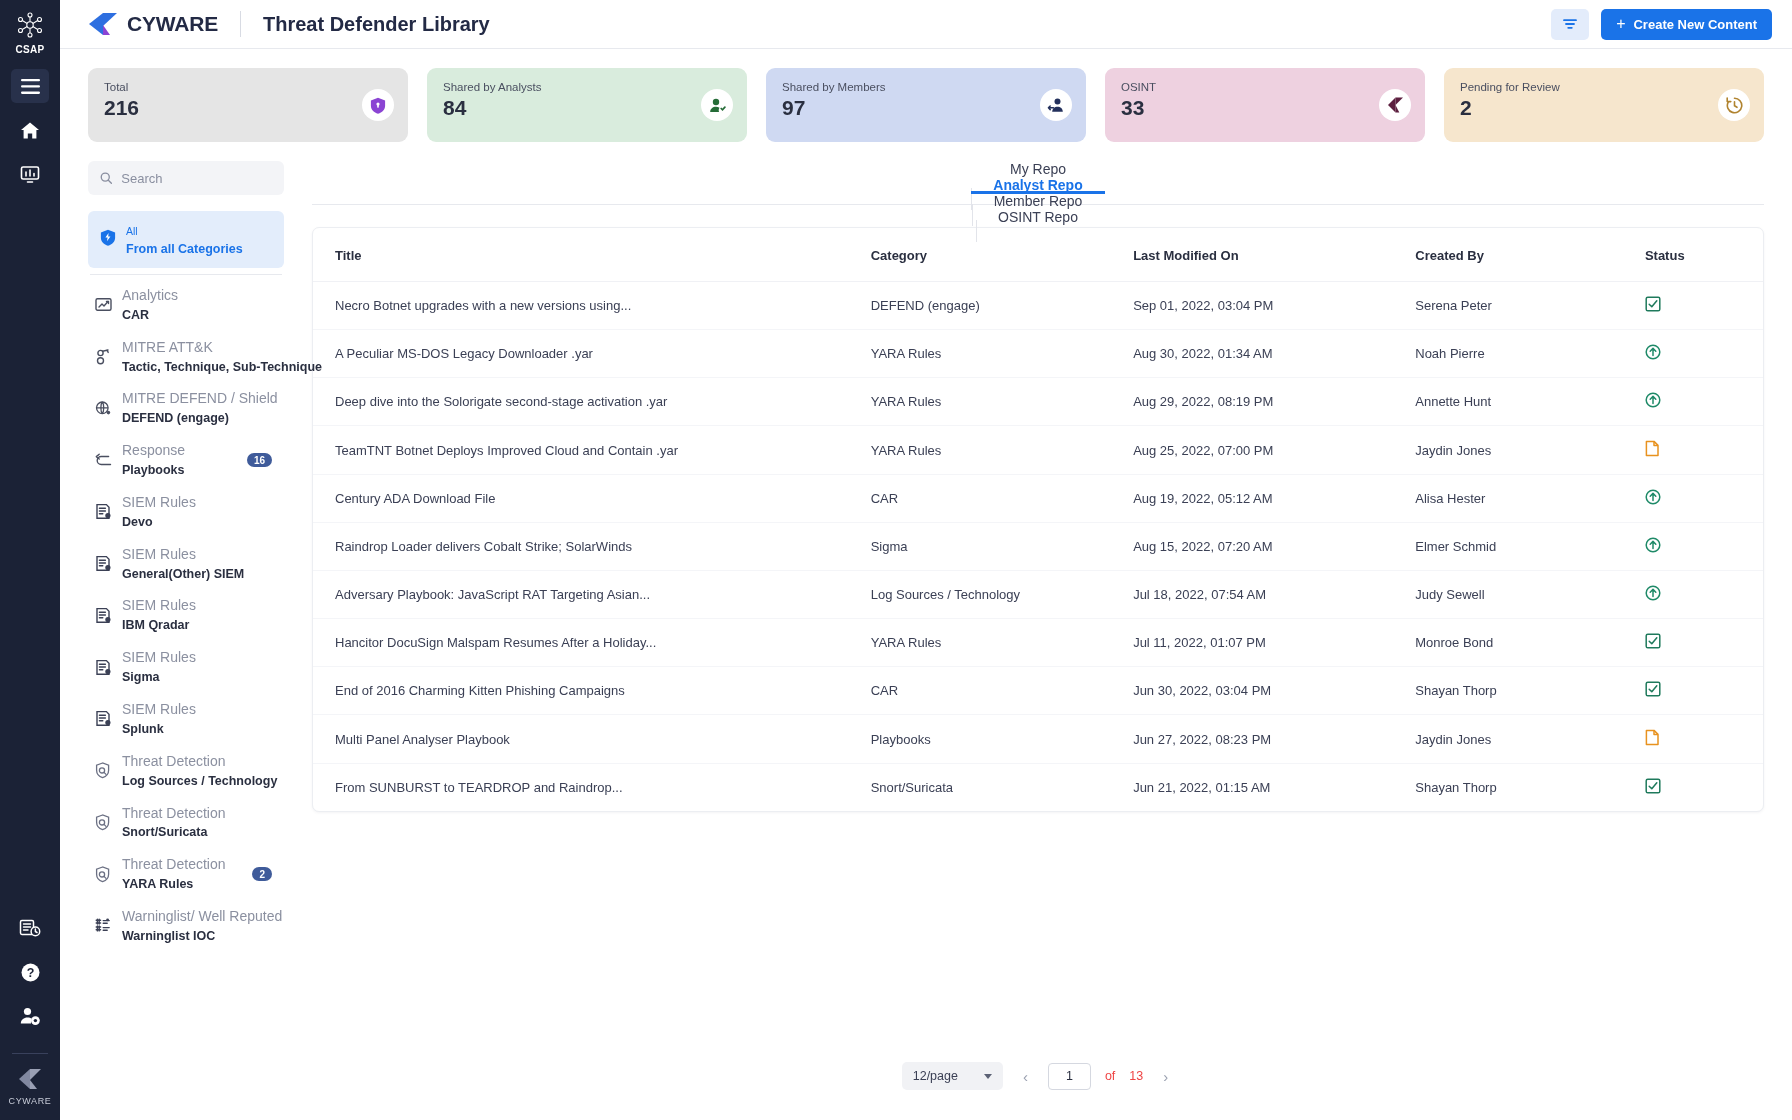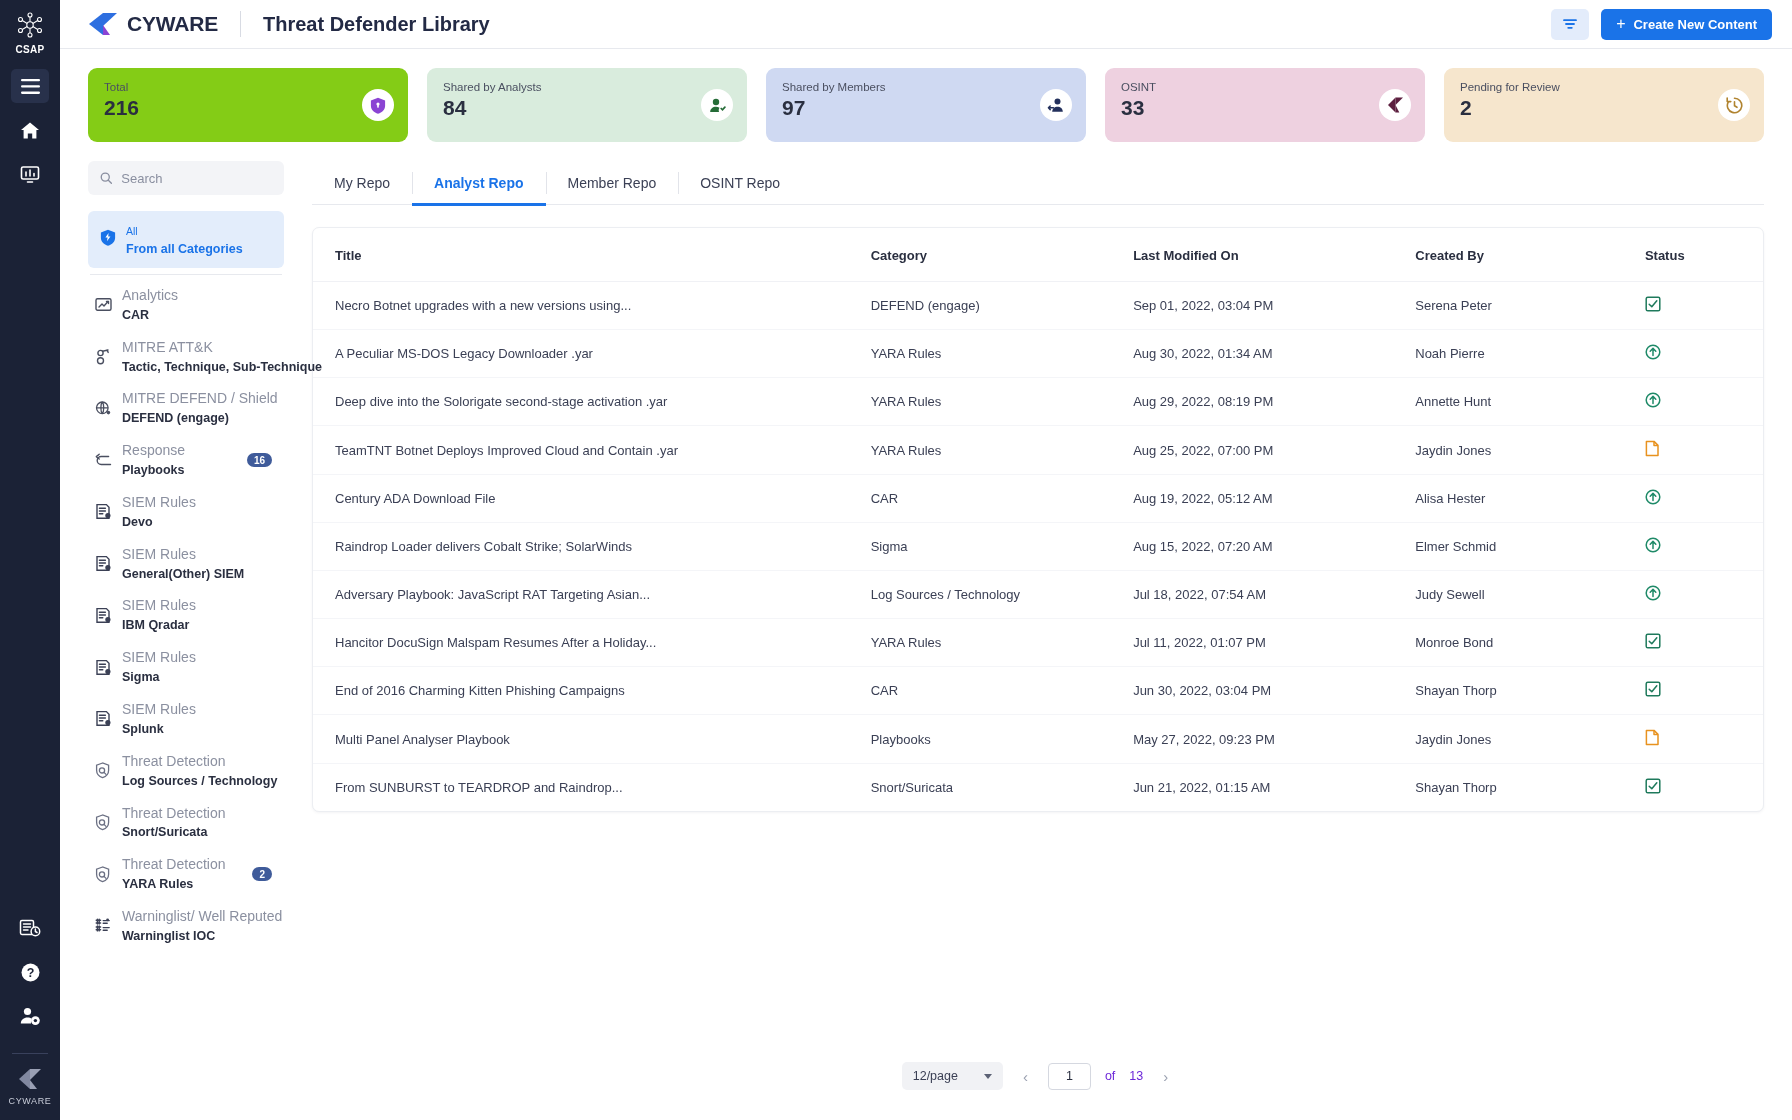--- a/index.html
+++ b/index.html
@@ -98,21 +98,21 @@
   .cat .txt { min-width: 0; }
   .cat .t1 { font-size: 14px; color: #8b90a0; line-height: 1.35; white-space: nowrap; }
   .cat .t2 { font-size: 12.5px; color: #2a2f40; font-weight: 600; line-height: 1.35; white-space: nowrap; }
   .cat .count {
     margin-left: auto; background: #3f5b9a; color: #fff; font-size: 10px;
     border-radius: 9px; padding: 1.5px 7px; font-weight: 600;
   }
 
   
   .content { flex: 1 1 auto; min-width: 0; display: flex; flex-direction: column; }
-  .tabs { display: flex; align-items: center; border-bottom: 1px solid #e7e9ee; height: 44px; }
+  .tabs { display: flex; align-items: center; border-bottom: 1px solid #e7e9ee; height: 44px; flex-direction: column; }
   .tab {
     font-size: 14px; color: #3b4055; padding: 0 22px; height: 44px;
     display: flex; align-items: center; cursor: pointer; position: relative;
   }
   .tab + .tab::before {
     content: ""; position: absolute; left: 0; top: 11px; height: 22px; width: 1px; background: #e2e4ea;
   }
   .tab.active { color: #1a73e8; font-weight: 700; }
   .tab.active::after {
     content: ""; position: absolute; left: 0; right: 0; bottom: -1px; height: 3px; background: #1a73e8;
@@ -144,21 +144,21 @@
     background: #f1f2f5; border-radius: 5px; height: 28px; display: flex; align-items: center;
     gap: 26px; padding: 0 11px; font-size: 12.5px; color: #3b4055; cursor: pointer;
   }
   .caret { width: 0; height: 0; border-left: 4px solid transparent; border-right: 4px solid transparent; border-top: 5px solid #5c6275; }
   .pg-arrow { color: #9aa0b0; font-size: 15px; padding: 0 6px; cursor: pointer; user-select: none; }
   .pg-input {
     width: 43px; height: 27px; border: 1px solid #d5d8e0; border-radius: 4px;
     text-align: center; font-size: 12.5px; color: #2a2f40; outline: none;
     font-family: "Liberation Sans", sans-serif; background:#fff;
   }
-  .pg-of { font-size: 12.5px; color: #6d28d9; }
+  .pg-of { font-size: 12.5px; color: #ef4444; }
 </style>
 </head>
 <body>
 
 <div class="app">
 
   <div class="rail">
     <div class="rail-brand">
       <div class="glyph">
         <svg width="28" height="28" viewBox="0 0 28 28" fill="none" stroke="#ffffff" stroke-width="1.1">
@@ -251,21 +251,21 @@
           </svg>
         </div>
         <button class="create-btn">
           <span class="plus">+</span>
           <span>Create New Content</span>
         </button>
       </div>
     </div>
 
     <div class="cards">
-      <div class="card" style="background:#84cc16">
+      <div class="card" style="background:#e5e5e5">
         <div>
           <div class="label">Total</div>
           <div class="value">216</div>
         </div>
         <div class="badge">
           <svg width="16" height="17" viewBox="0 0 16 17">
               <path d="M8 .8L.9 3.4v5.3c0 4 3 6.8 7.1 8 4.1-1.2 7.1-4 7.1-8V3.4z" fill="#8b44d3"></path>
               <circle cx="8" cy="7" r="1.6" fill="#fff"></circle>
               <rect x="7.2" y="7.6" width="1.6" height="3" fill="#fff"></rect>
             </svg>
@@ -614,21 +614,21 @@
                   <td class="c-mod">Jun 30, 2022, 03:04 PM</td>
                   <td class="c-by">Shayan Thorp</td>
                   <td class="c-st"><svg width="16" height="16" viewBox="0 0 16 16" fill="none" stroke="#1f7a5c" stroke-width="1.5">
                       <rect x="1.2" y="1.2" width="13.6" height="13.6" rx="1.6"></rect>
                       <path d="M4.2 8.2l2.6 2.6 5-6" stroke-linecap="round" stroke-linejoin="round"></path>
                     </svg></td>
                 </tr>
                 <tr>
                   <td class="c-title">Multi Panel Analyser Playbook</td>
                   <td class="c-cat">Playbooks</td>
-                  <td class="c-mod">May 27, 2022, 09:23 PM</td>
+                  <td class="c-mod">Jun 27, 2022, 08:23 PM</td>
                   <td class="c-by">Jaydin Jones</td>
                   <td class="c-st"><svg width="15" height="17" viewBox="0 0 15 17" fill="none" stroke="#e8921f" stroke-width="1.5">
                       <path d="M1.4 1.4h7.6l4 4v10.2H1.4z" stroke-linejoin="round"></path>
                       <path d="M9 1.4v4.2h4" stroke-linejoin="round"></path>
                     </svg></td>
                 </tr>
                 <tr>
                   <td class="c-title">From SUNBURST to TEARDROP and Raindrop...</td>
                   <td class="c-cat">Snort/Suricata</td>
                   <td class="c-mod">Jun 21, 2022, 01:15 AM</td>

